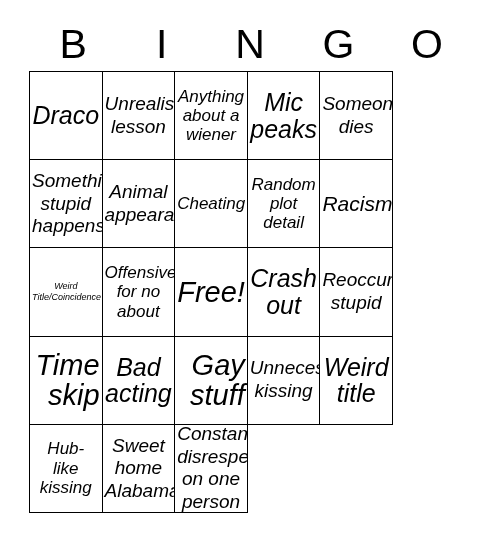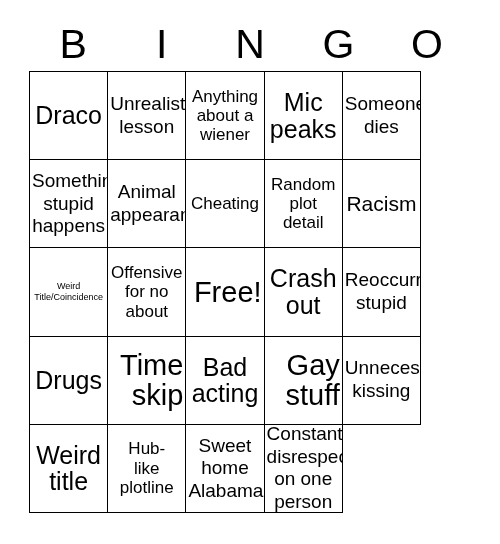--- a/index.html
+++ b/index.html
@@ -42,29 +42,30 @@
     font-weight: 400;
     color: #000000;
     letter-spacing: 0;
   }
 
   
   #bingo-grid {
     position: absolute;
     left: 29px;
     top: 71px;
-    width: 392px;
+    width: 364px;
     height: 442px;
     border-top: 1px solid #000000;
     border-left: 1px solid #000000;
     box-sizing: border-box;
     display: grid;
     grid-template-columns: repeat(5, 1fr);
     grid-template-rows: repeat(5, 1fr);
     background: #ffffff;
+    font-style: italic;
   }
   .bingo-cell {
     border-right: 1px solid #000000;
     border-bottom: 1px solid #000000;
     box-sizing: border-box;
     display: flex;
     align-items: center;
     justify-content: center;
     text-align: center;
     background: #ffffff;
@@ -159,23 +160,20 @@
     <div class="bingo-cell">
         <span class="cell-text fs-xxl">Crash
 out</span>
       </div>
     <div class="bingo-cell">
         <span class="cell-text fs-sm">Reoccurring
 stupid</span>
       </div>
 
     <div class="bingo-cell">
-        <span class="cell-text fs-xxl">Drugs</span>
-      </div>
-    <div class="bingo-cell">
         <span class="cell-text fs-huge">Time
 skip</span>
       </div>
     <div class="bingo-cell">
         <span class="cell-text fs-xxl">Bad
 acting</span>
       </div>
     <div class="bingo-cell">
         <span class="cell-text fs-huge">Gay
 stuff</span>
@@ -185,21 +183,21 @@
 kissing</span>
       </div>
 
     <div class="bingo-cell">
         <span class="cell-text fs-xxl">Weird
 title</span>
       </div>
     <div class="bingo-cell">
         <span class="cell-text fs-lg">Hub-
 like
-plotline</span>
+kissing</span>
       </div>
     <div class="bingo-cell">
         <span class="cell-text fs-md">Sweet
 home
 Alabama</span>
       </div>
     <div class="bingo-cell">
         <span class="cell-text fs-sm">Constant
 disrespect
 on one

